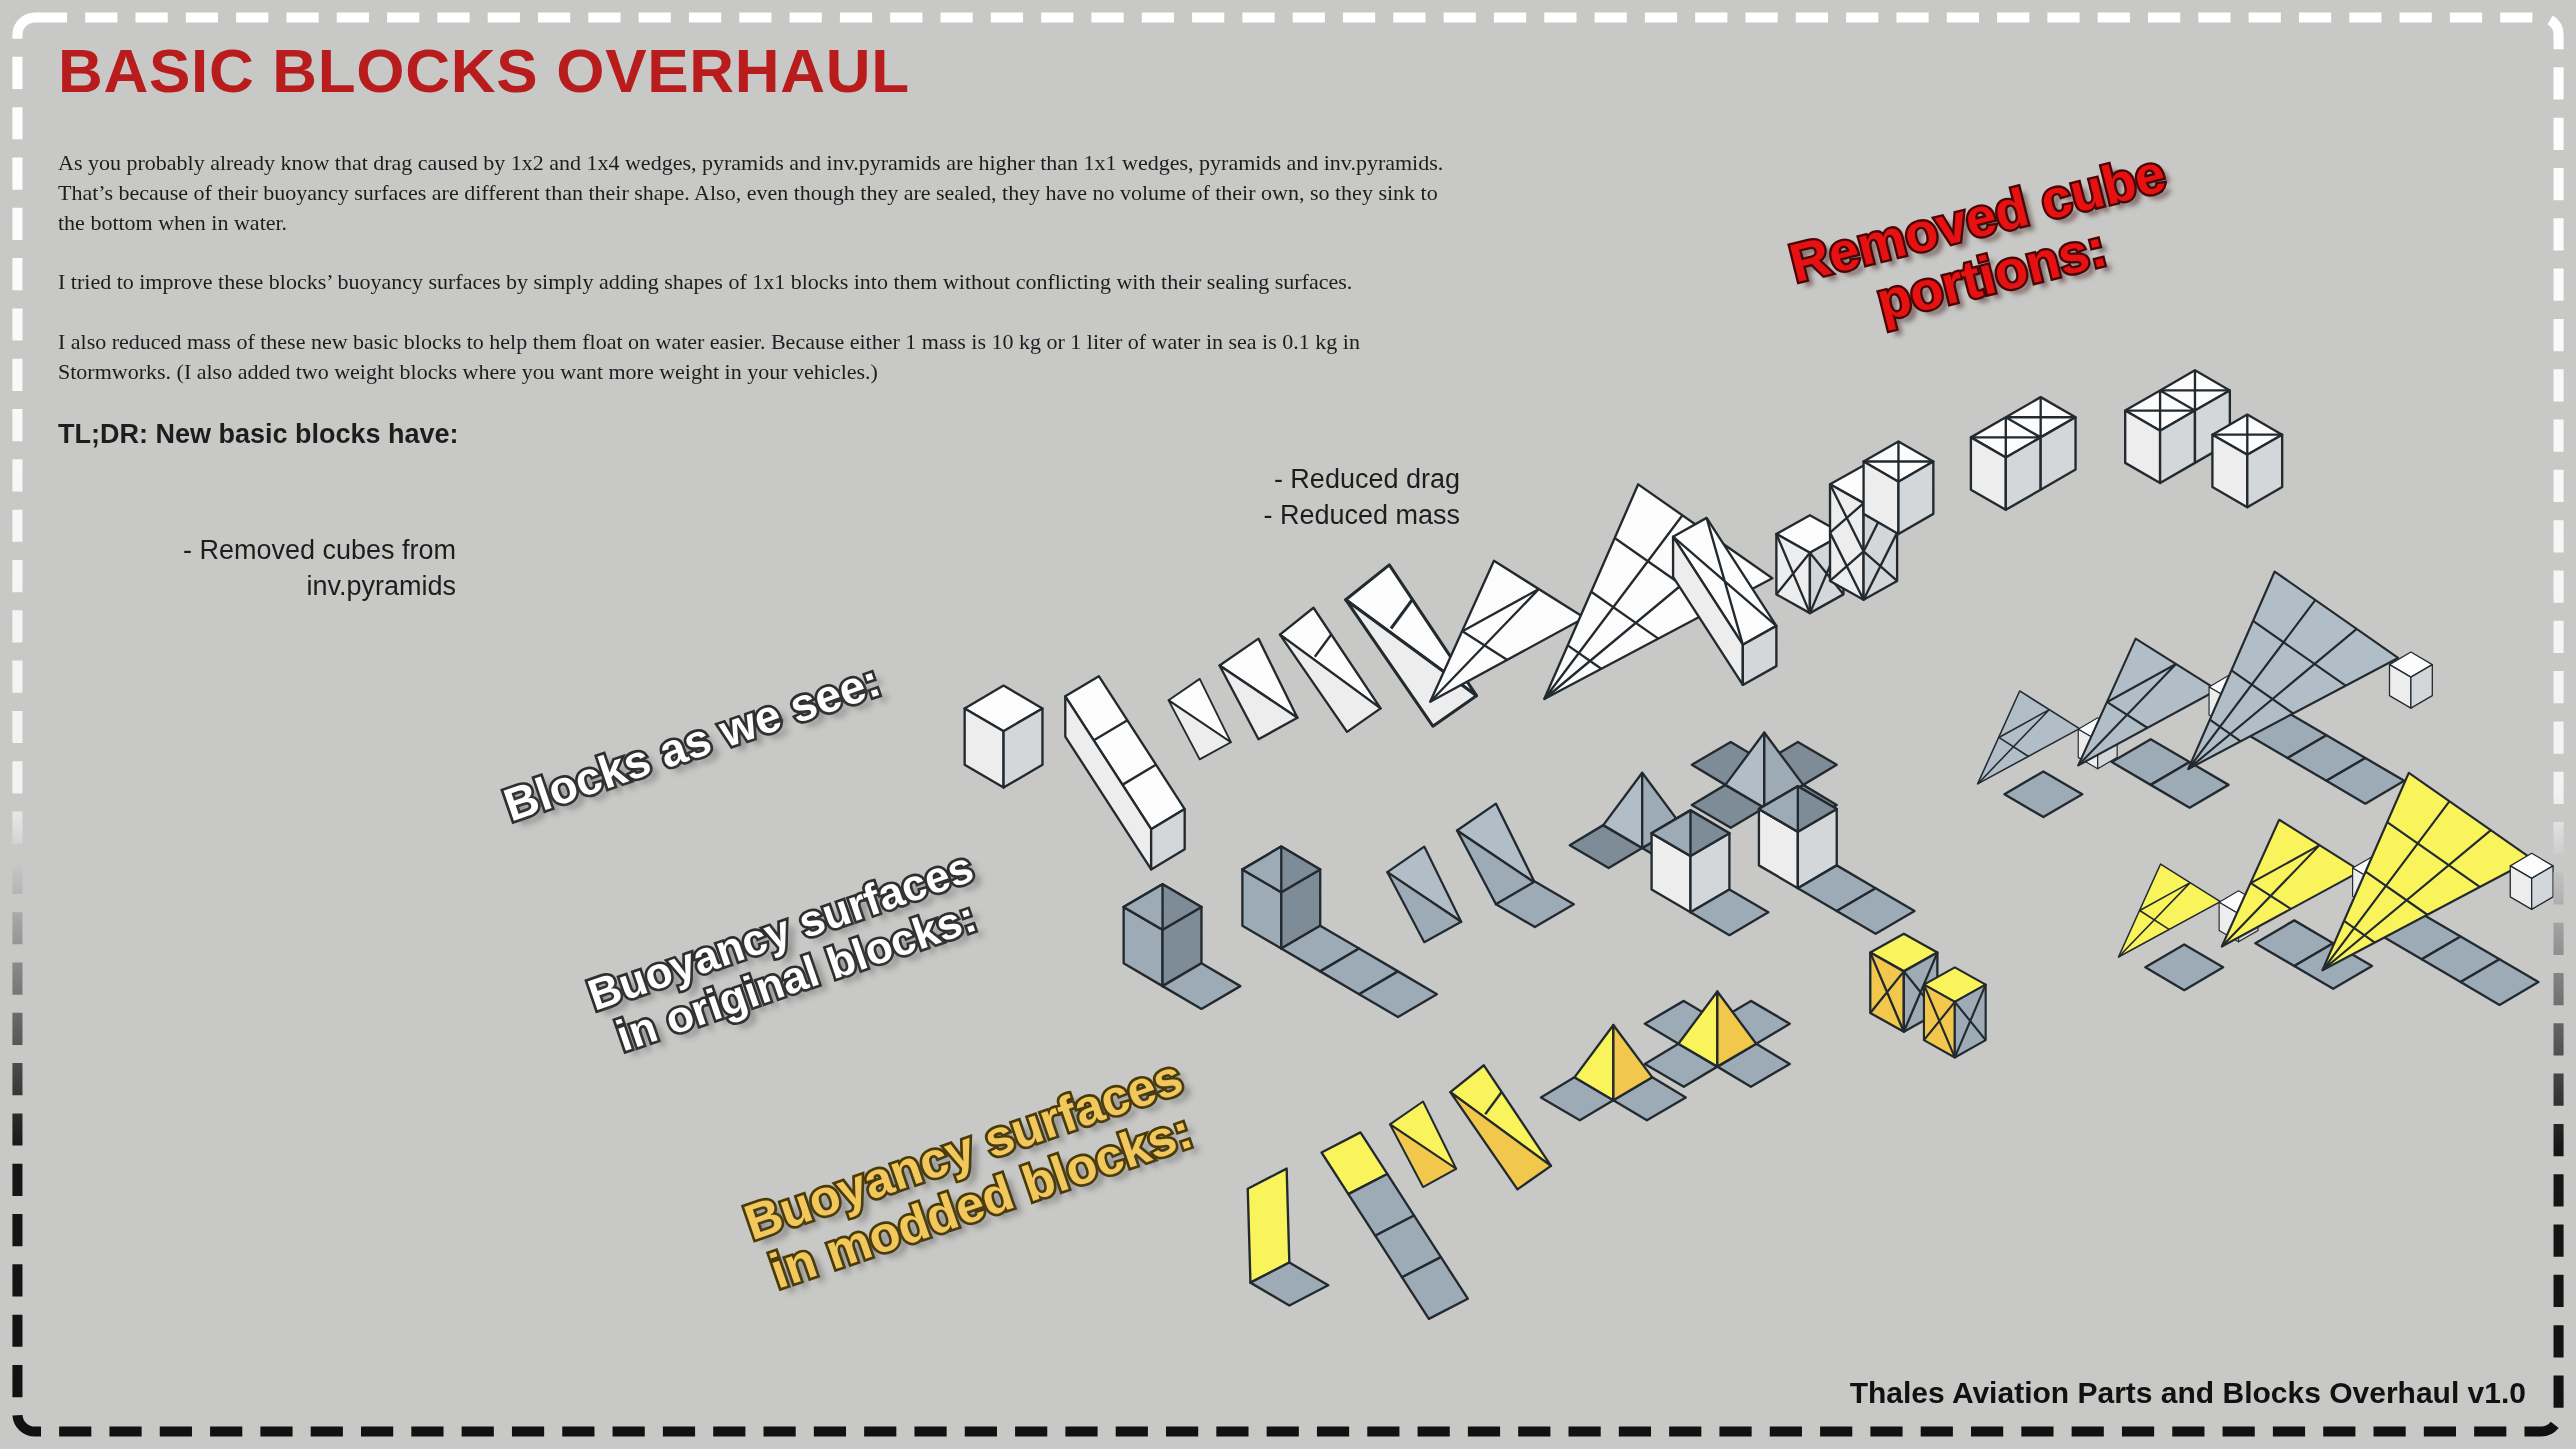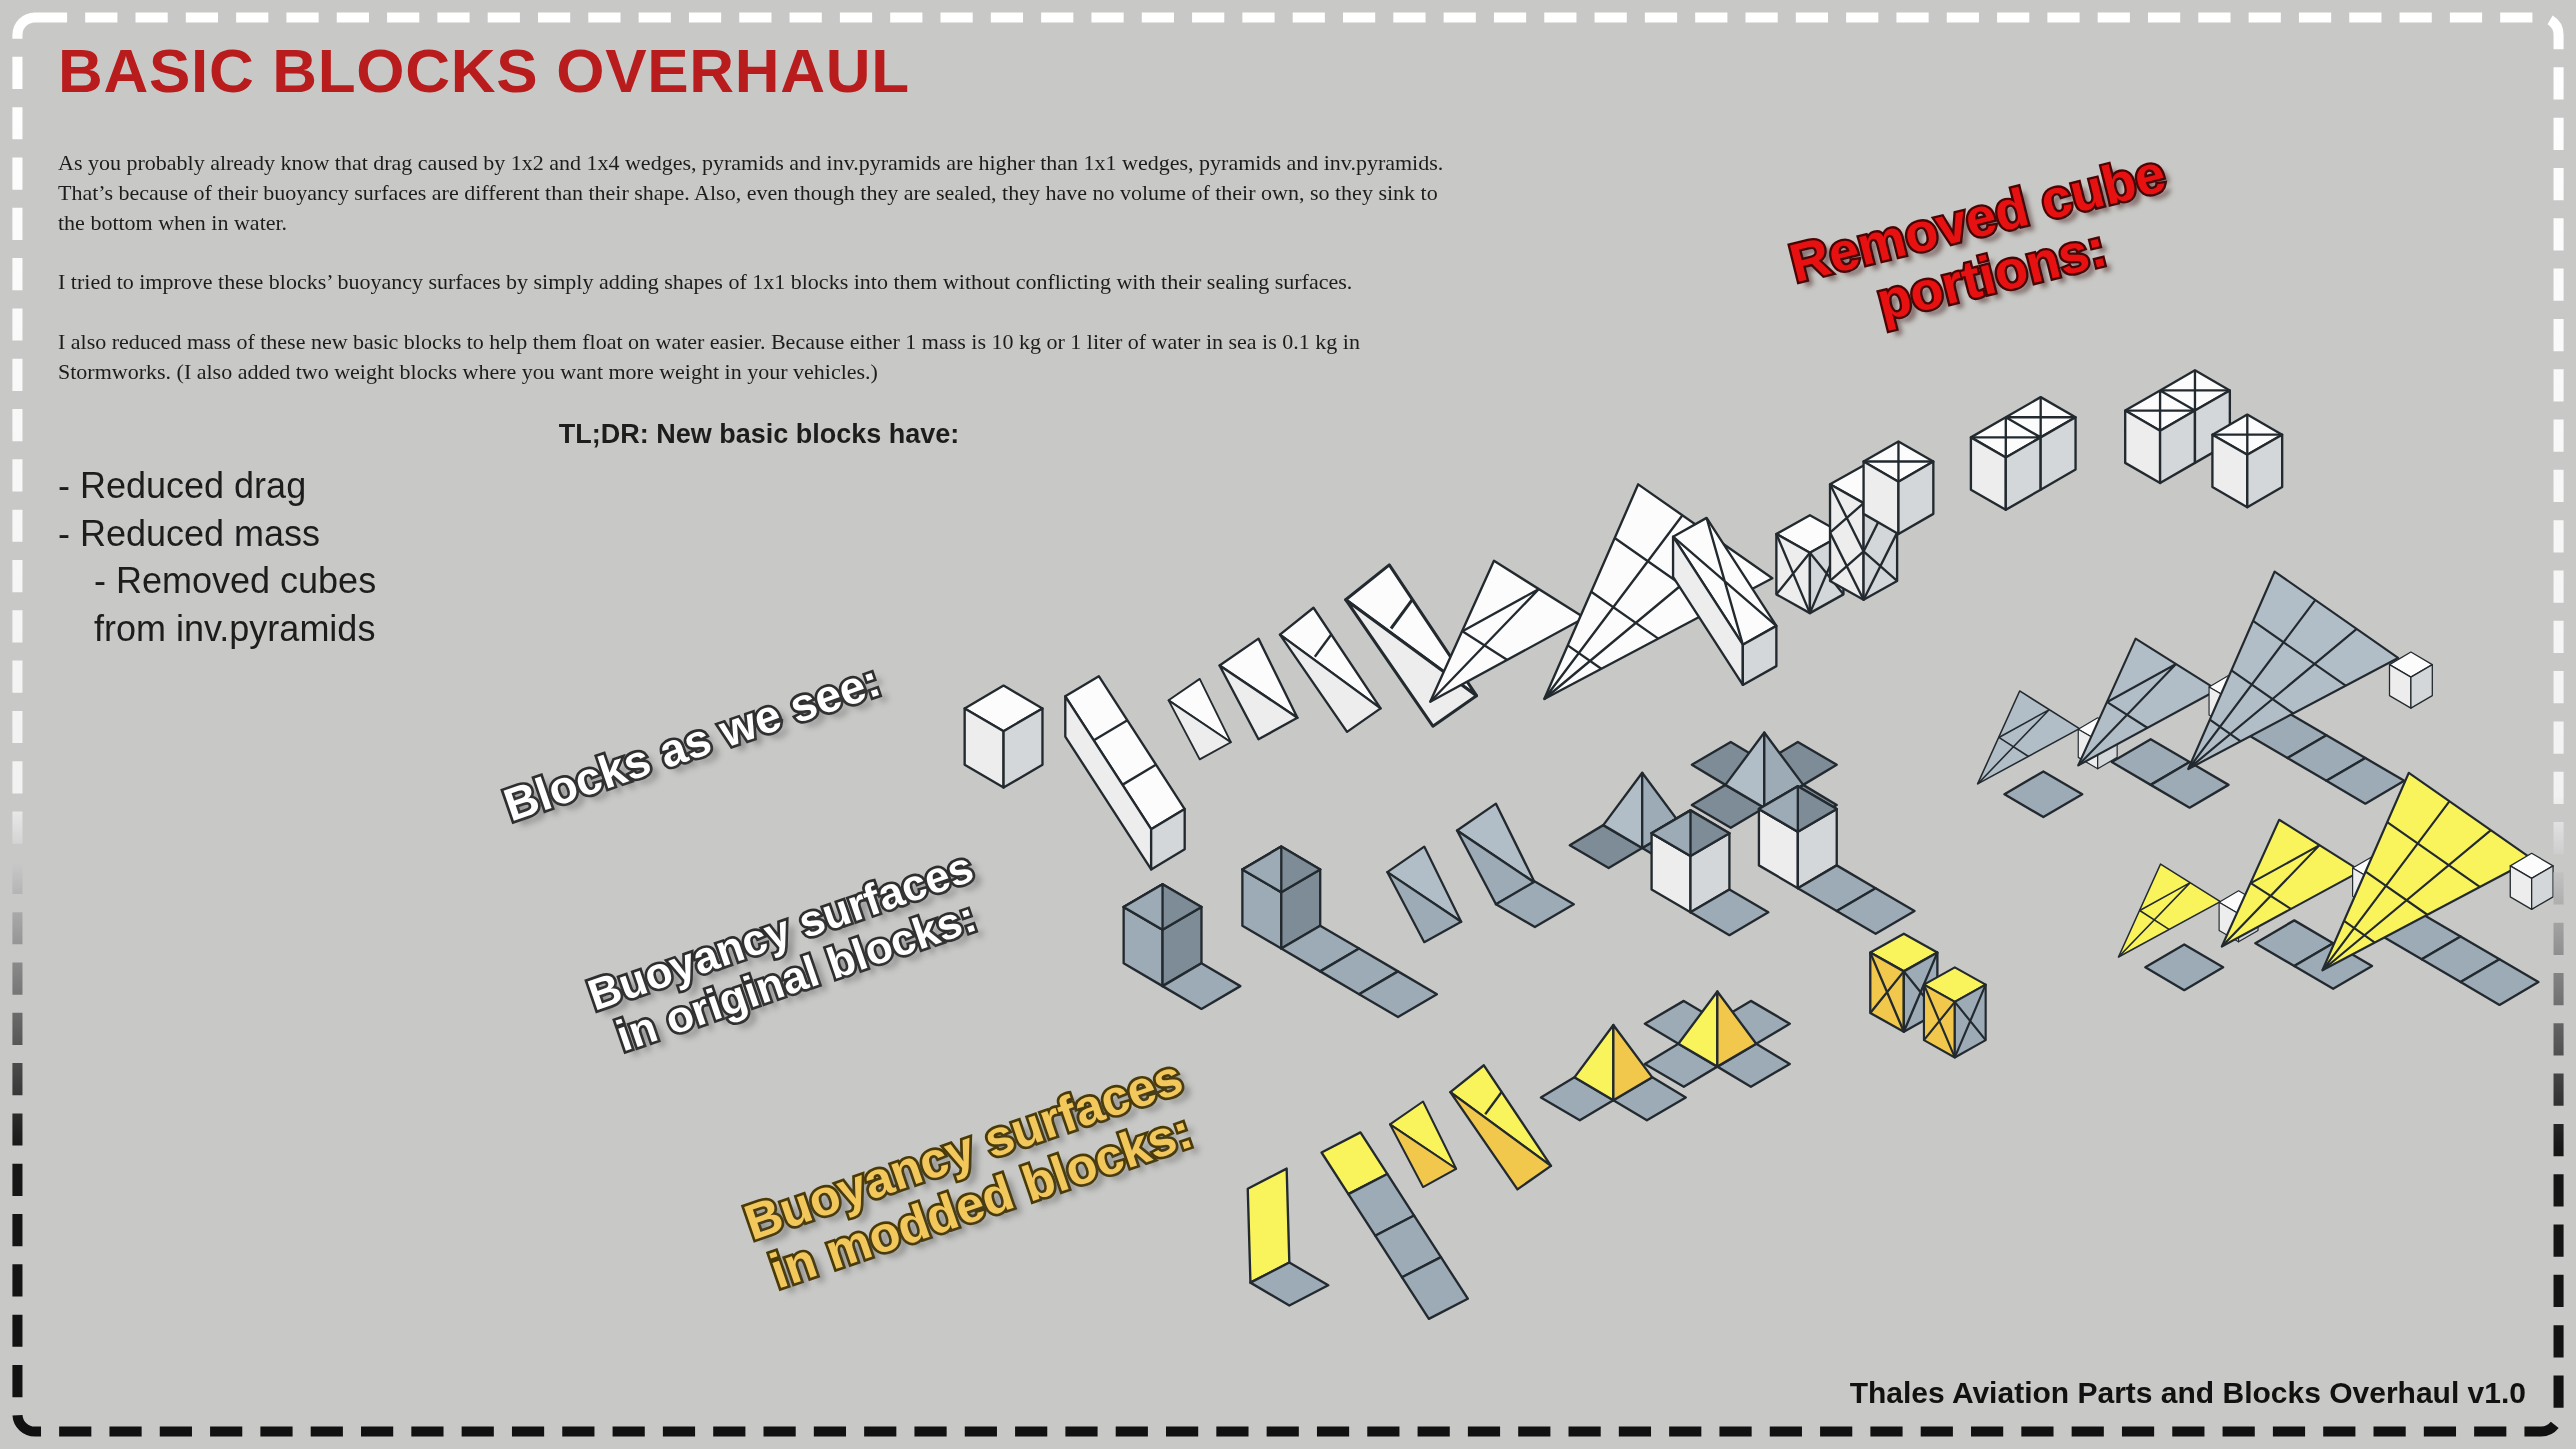--- a/index.html
+++ b/index.html
@@ -9,22 +9,22 @@
     font-family:"Liberation Sans",sans-serif;
     color:#1d1d1d;
   }
   
   #border-svg{position:absolute;left:0;top:0;z-index:5;pointer-events:none;}
   
   .text-col{position:absolute;left:58px;top:35px;width:1402px;z-index:6;}
   .title{font-size:62px;font-weight:700;letter-spacing:0.7px;margin:0 0 42px 0;color:#b91c1c;}
   .para{font-size:22px;line-height:1.36;margin:0 0 29.5px 0;font-family:Liberation Serif, serif;}
   .para.narrow{max-width:912px;}
-  .tldr-head{font-size:27px;line-height:1.36;font-weight:700;margin:12px 0 9.4px 0;text-align:center;}
-  .tldr-item{font-size:36px;line-height:1.32;}
+  .tldr-head{font-size:27px;line-height:1.36;font-weight:700;margin:12px 0 9.4px 0;}
+  .tldr-item{font-size:27px;line-height:1.32;text-align:right;}
   .tldr-item.narrow{max-width:362px;margin-left:36px;}
   
   .label{
     position:absolute;z-index:7;font-weight:700;text-align:center;line-height:1.08;
     transform-origin:left top;white-space:nowrap;
     -webkit-text-stroke:5.4px #2e2e2e;paint-order:stroke fill;
     text-shadow:6px 7.4px 6.7px rgba(70,70,70,.45);
   }
   .label .ln{display:block;}
   .label-see{left:498px;top:784px;font-size:46px;color:#fff;transform:rotate(-19deg);}

